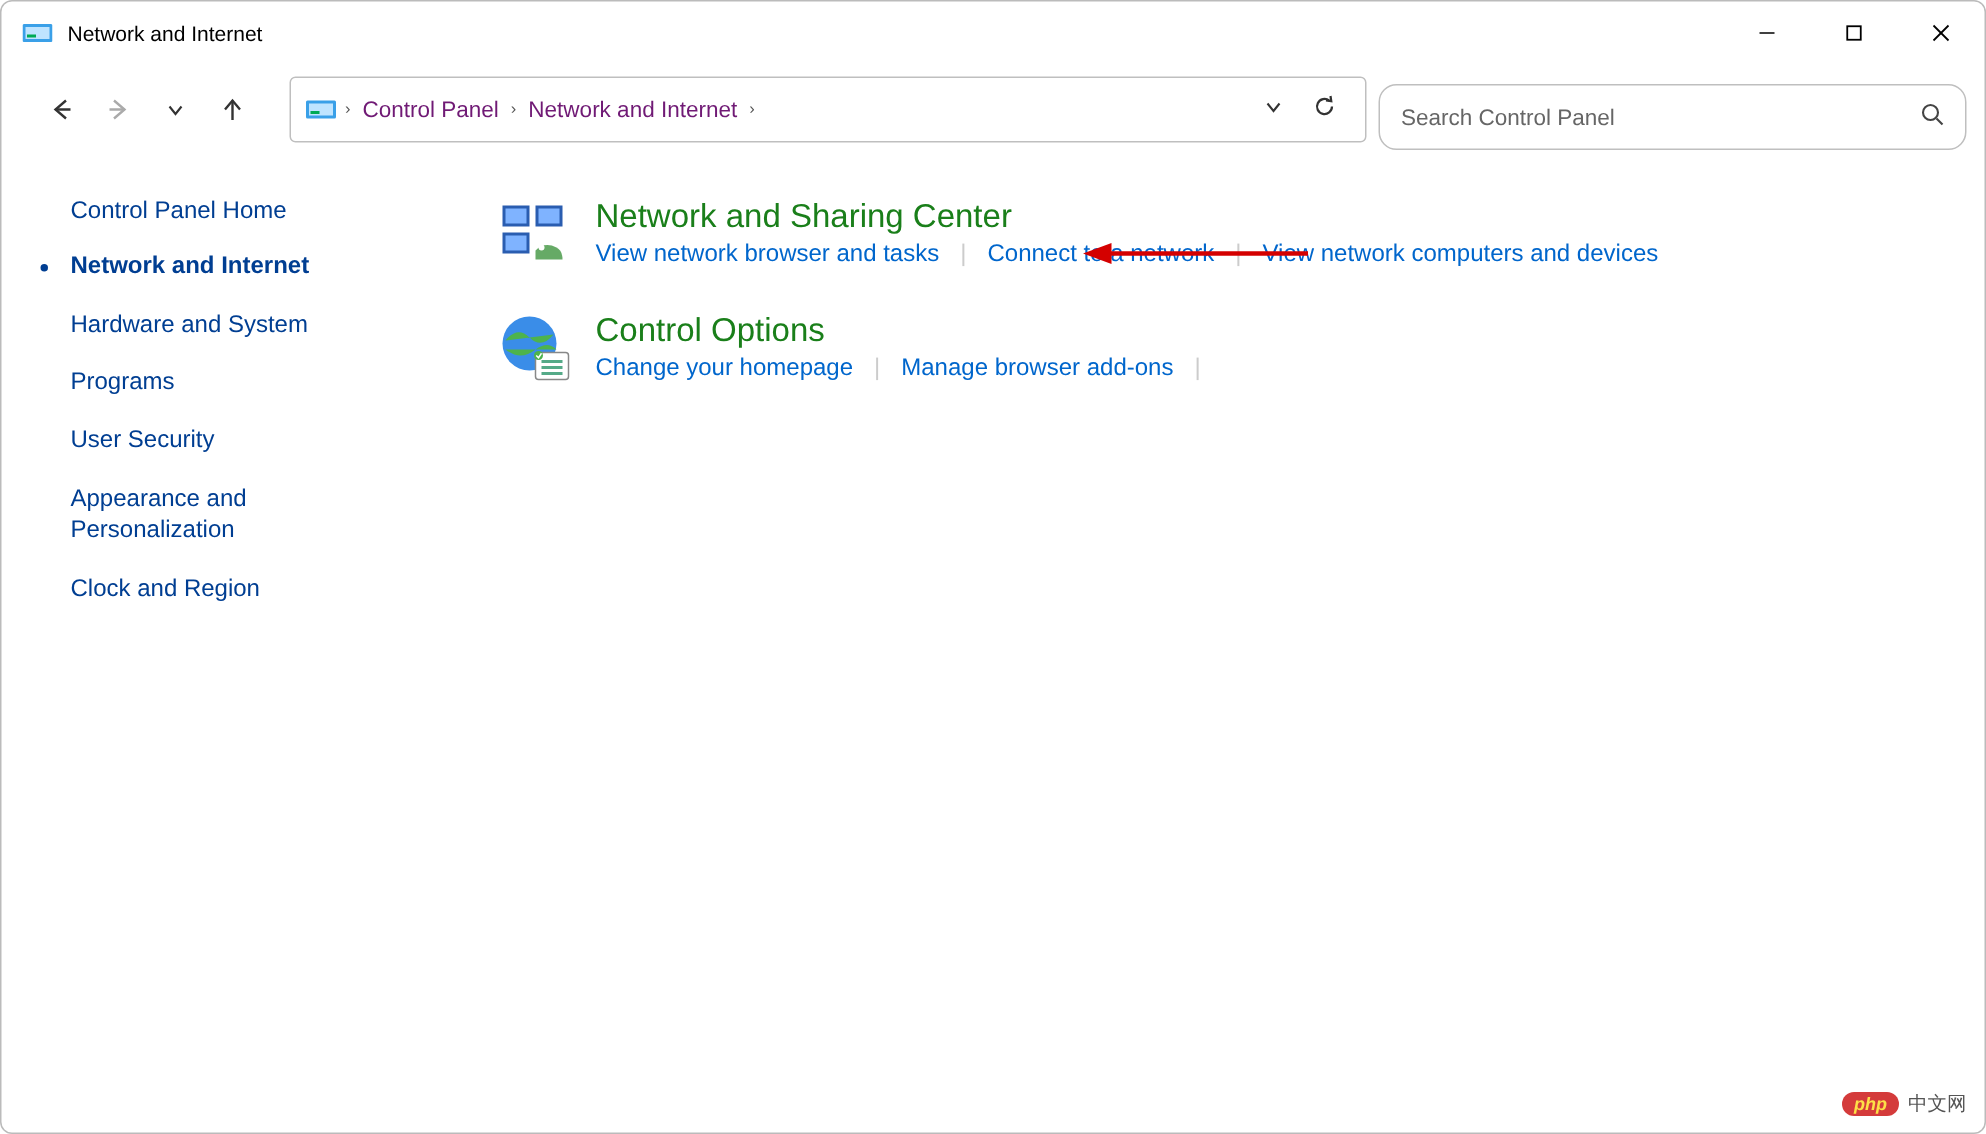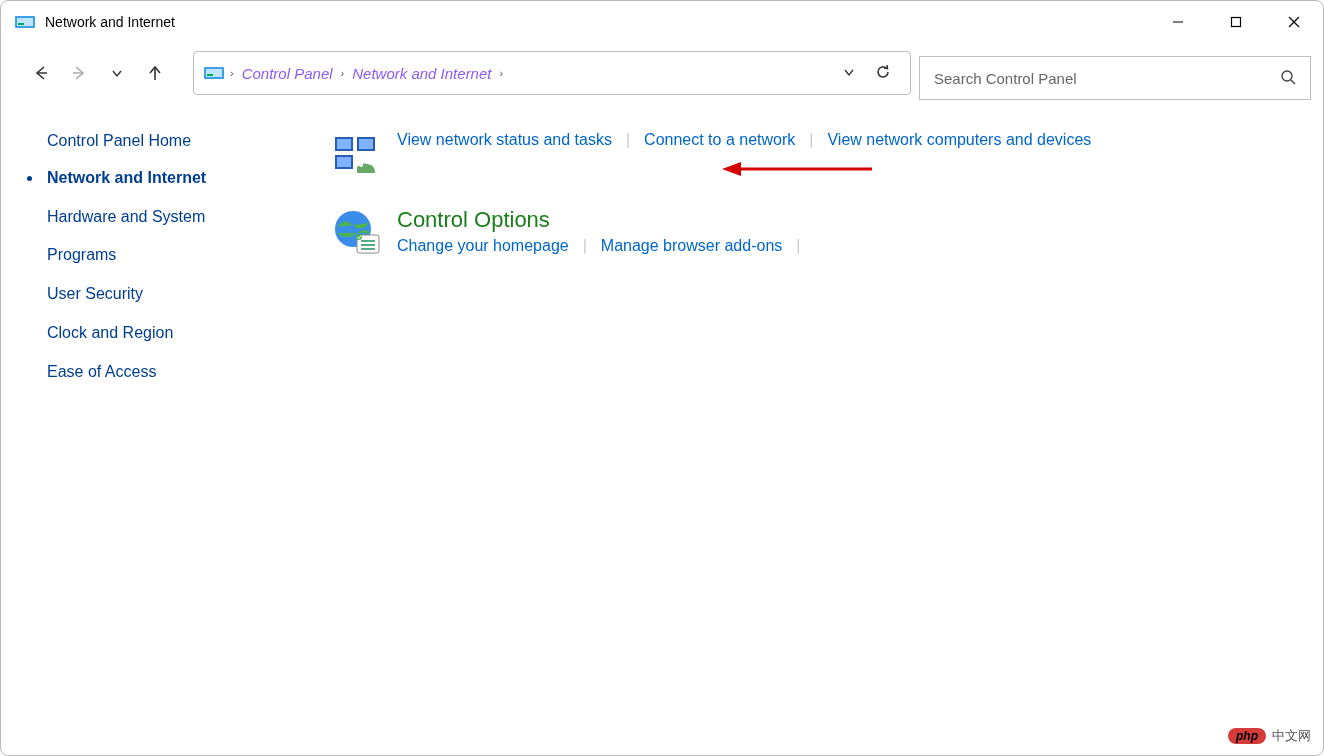--- a/index.html
+++ b/index.html
@@ -67,28 +67,28 @@
   height: 44px;
   border: 1px solid #bfbfbf;
   border-radius: 4px;
   display: flex;
   align-items: center;
   padding: 0 6px 0 10px;
   font-size: 15px;
   margin-left: 10px;
 }
 .addr-icon { width:20px; height:16px; margin-right:4px; display:flex; align-items:center; justify-content:center;}
-.crumb { padding: 0 6px; color:#8b5cf6; cursor:default;font-style:italic; }
+.crumb { padding: 0 6px; color:#701a75; cursor:default; }
 .crumb-sep { color:#555; font-size:11px; padding:0 2px; }
 .addr-right { margin-left:auto; display:flex; align-items:center; gap:18px; padding-right:12px;}
 .search-box {
   width: 392px;
   height: 44px;
   border: 1px solid #bfbfbf;
-  border-radius: 0;
+  border-radius: 12px;
   display: flex;
   align-items: center;
   padding: 0 14px;
   color:#666;
   font-size:15px;
   margin-top:10px;
 }
 .search-box .sicon { margin-left:auto; color:#444; }
 
 
@@ -178,21 +178,21 @@
   right: 12px;
   bottom: 10px;
   display:flex;
   align-items:center;
   gap:6px;
   font-size:13px;
   color:#555;
 }
 .watermark .pill {
   background:#d43b3b;
-  color:#000000;
+  color:#fde047;
   border-radius: 12px;
   padding: 1px 8px;
   font-weight:700;
   font-size:12px;
   font-style: italic;
 }
 </style>
 </head>
 <body>
 
@@ -292,42 +292,43 @@
 </div>
 
 <div class="body">
 
   <div class="sidebar">
     <a class="cp-home">Control Panel Home</a>
     <span class="side-active">Network and Internet</span>
     <a>Hardware and System</a>
     <a>Programs</a>
     <a>User Security</a>
+    <a style="max-width:180px">Appearance and Personalization</a>
     <a>Clock and Region</a>
-    <a>Ease of Access</a>
   </div>
 
   <div class="main">
 
     <div class="category">
       <div class="cat-icon">
         <svg viewBox="0 0 52 52">
           <rect x="4" y="6" width="18" height="14" fill="#2a5db0"></rect>
           <rect x="26" y="6" width="18" height="14" fill="#2a5db0"></rect>
           <rect x="4" y="24" width="18" height="14" fill="#2a5db0"></rect>
           <rect x="6" y="8" width="14" height="10" fill="#7fb3ff"></rect>
           <rect x="28" y="8" width="14" height="10" fill="#7fb3ff"></rect>
           <rect x="6" y="26" width="14" height="10" fill="#7fb3ff"></rect>
           <path d="M26 36 Q32 30 40 34 Q44 36 44 42 L26 42 Z" fill="#6a6"></path>
           <circle cx="30" cy="34" r="2" fill="#fff"></circle>
         </svg>
       </div>
       <div class="cat-body">
+        <div class="cat-title">Network and Sharing Center</div>
         <div class="cat-links">
-          <span class="cat-link">View network status and tasks</span>
+          <span class="cat-link">View network browser and tasks</span>
           <span class="vsep">|</span>
           <span class="cat-link">Connect to a network</span>
           <span class="vsep">|</span>
           <span class="cat-link">View network computers and devices</span>
         </div>
       </div>
     </div>
 
     <div class="category">
       <div class="cat-icon">

